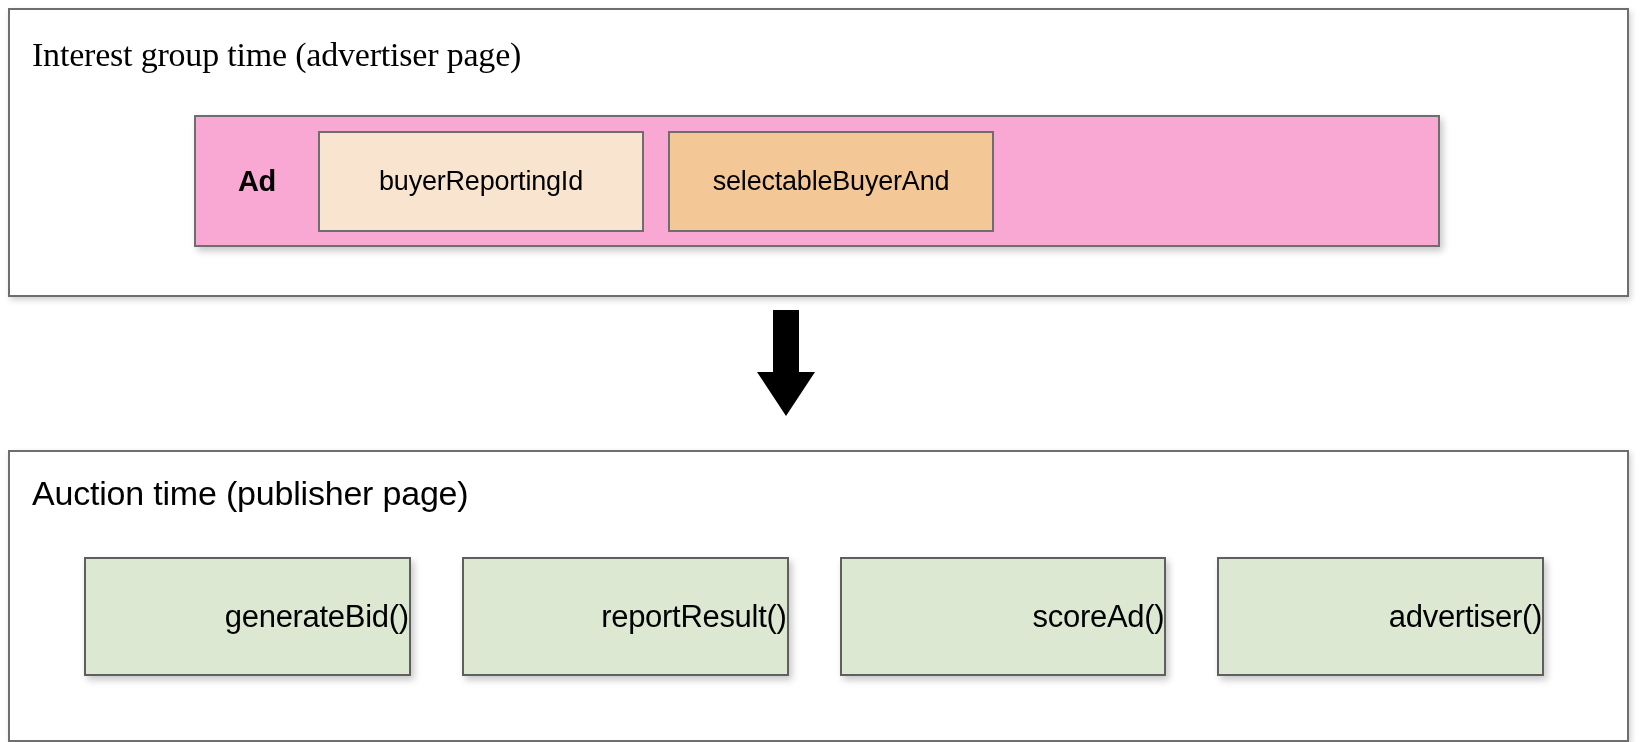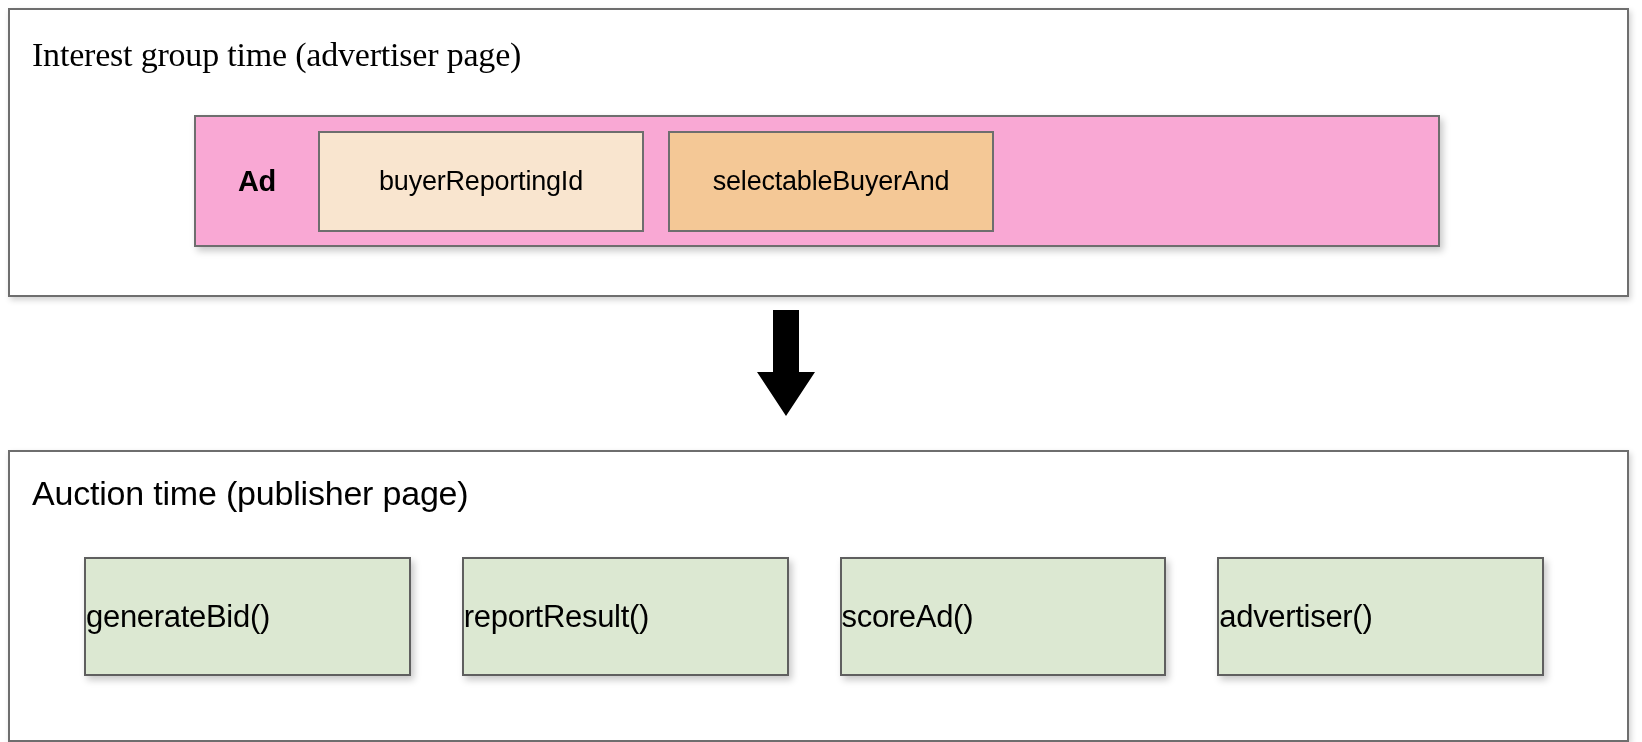--- a/index.html
+++ b/index.html
@@ -127,21 +127,21 @@
   }
   .function-box {
     width: 332px;
     height: 119px;
     box-sizing: border-box;
     background: #dce8d2;
     border: 2px solid #5f5f5f;
     box-shadow: 3px 4px 7px rgba(0,0,0,0.22);
     display: flex;
     align-items: center;
-    justify-content: flex-start;
+    justify-content: flex-end;
     text-align: center;
     font-size: 31px;
     line-height: 36px;
     color: #000000;
     letter-spacing: -0.3px;
   }
 </style>
 </head>
 <body>
 

